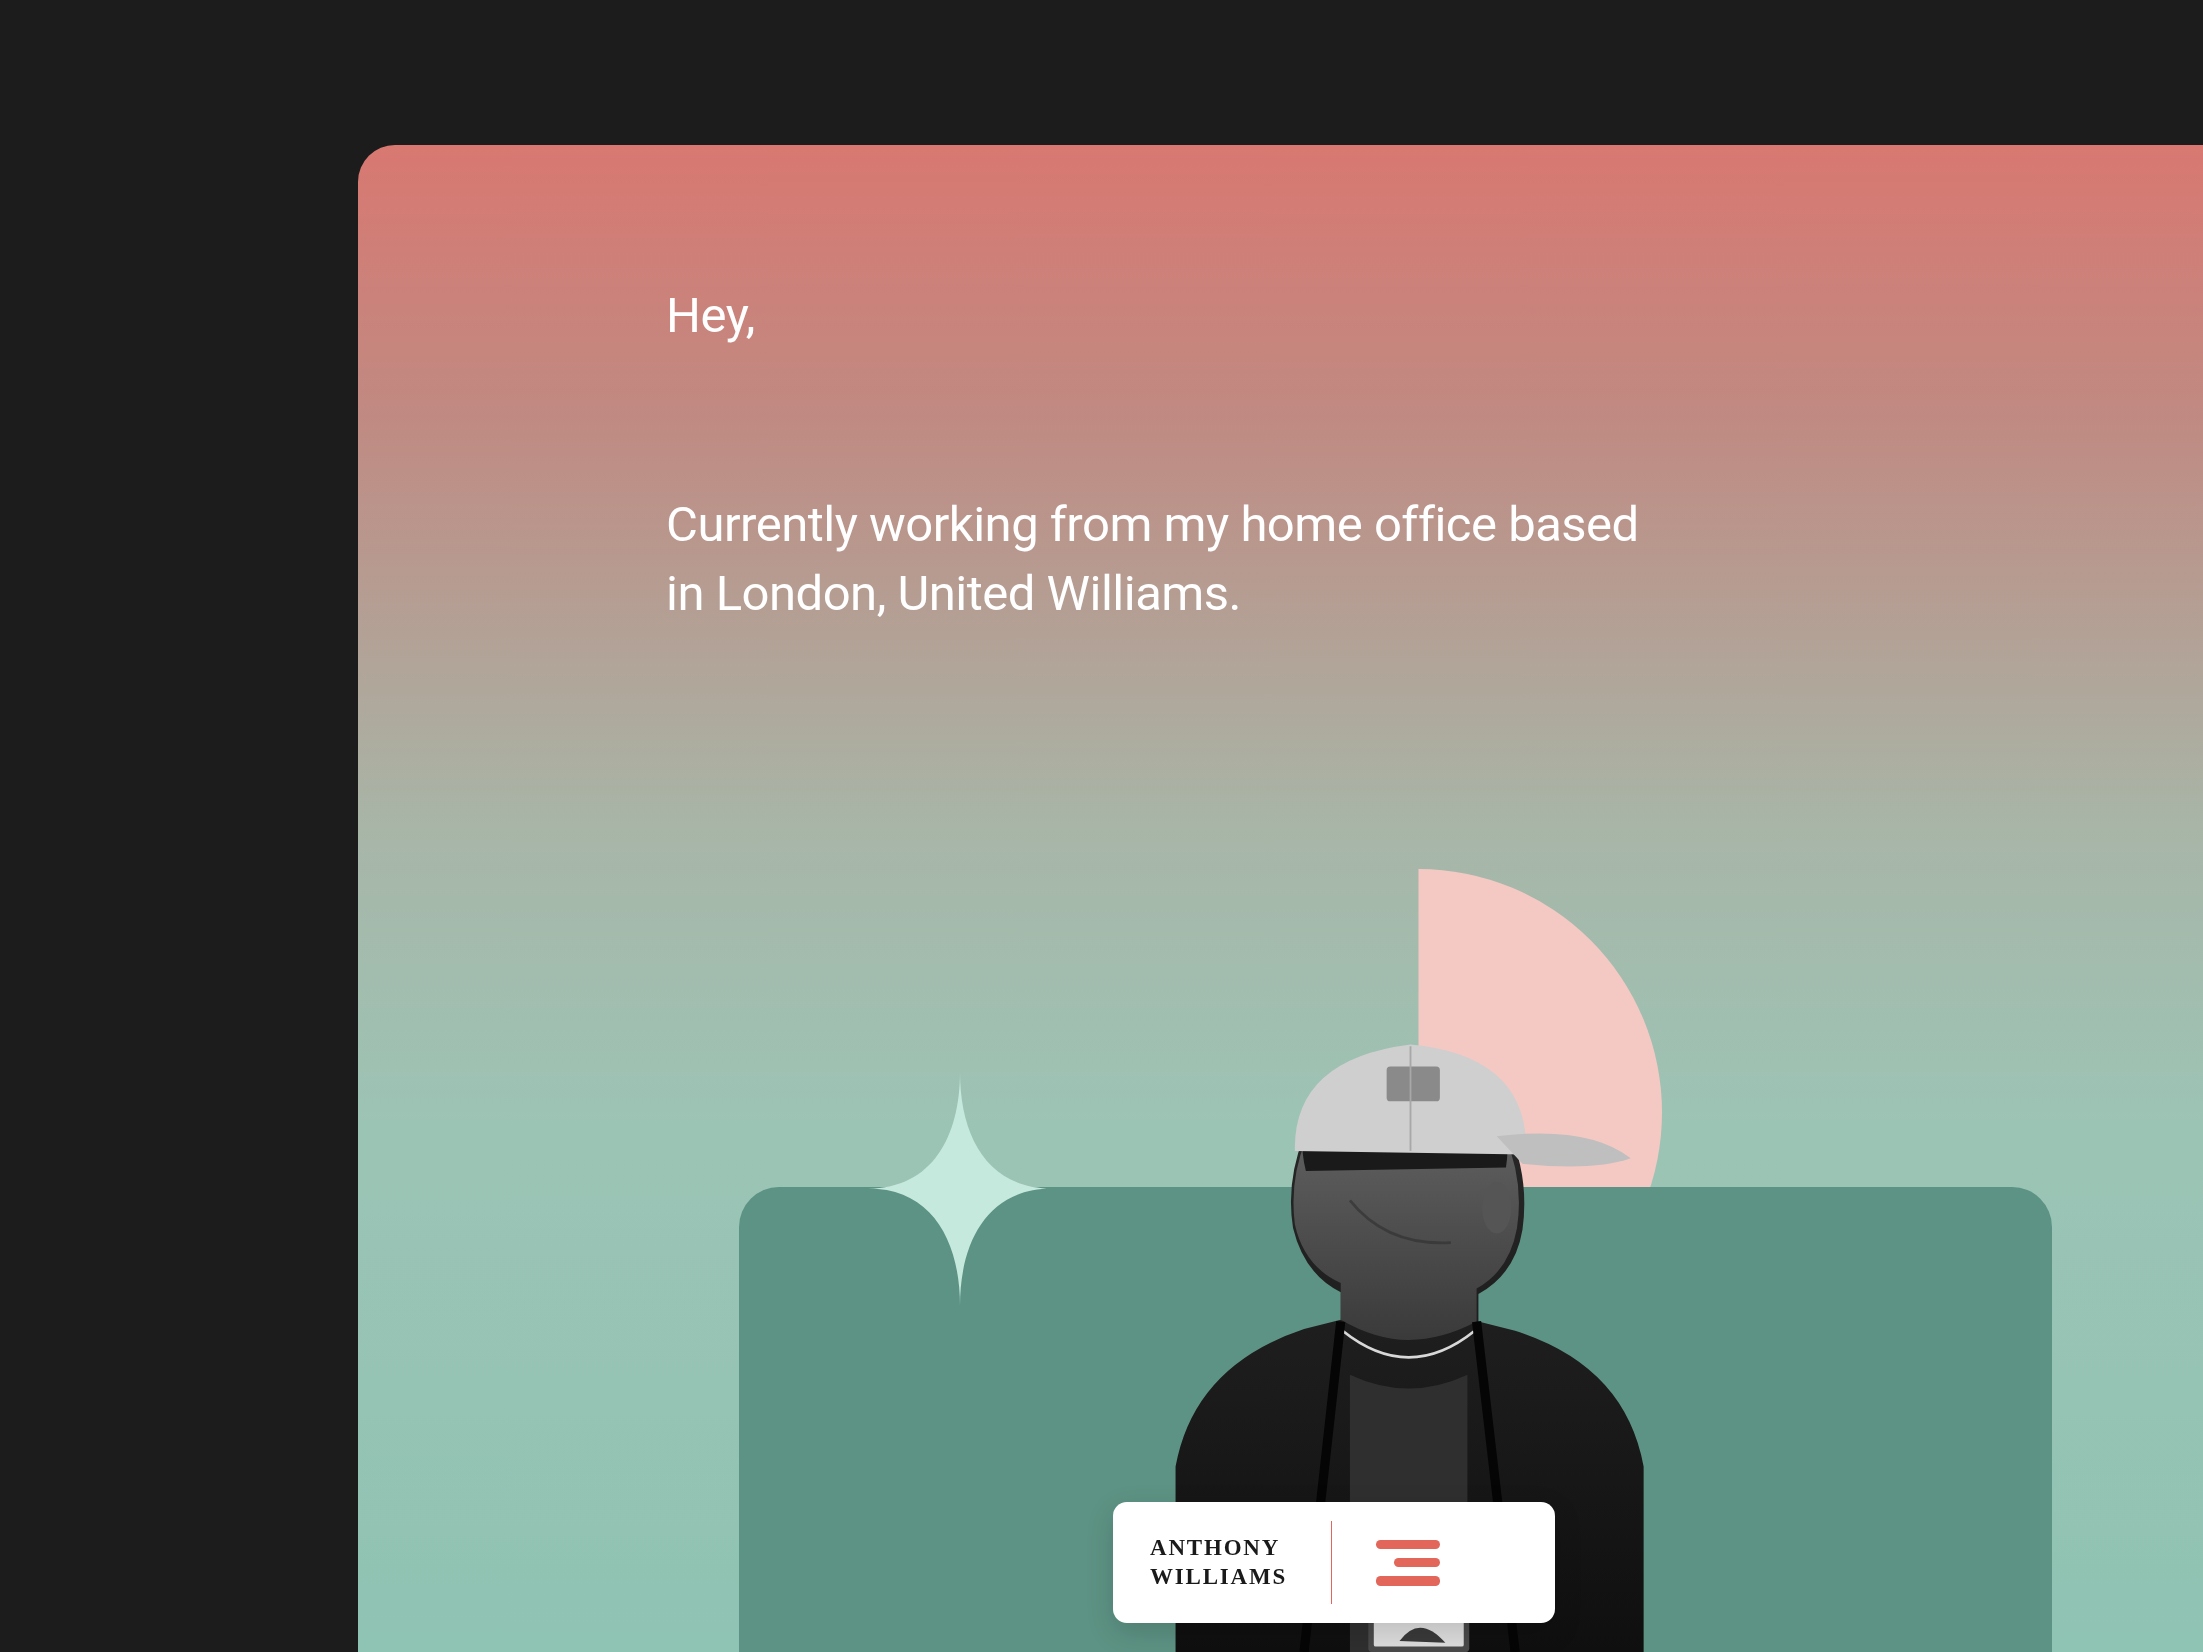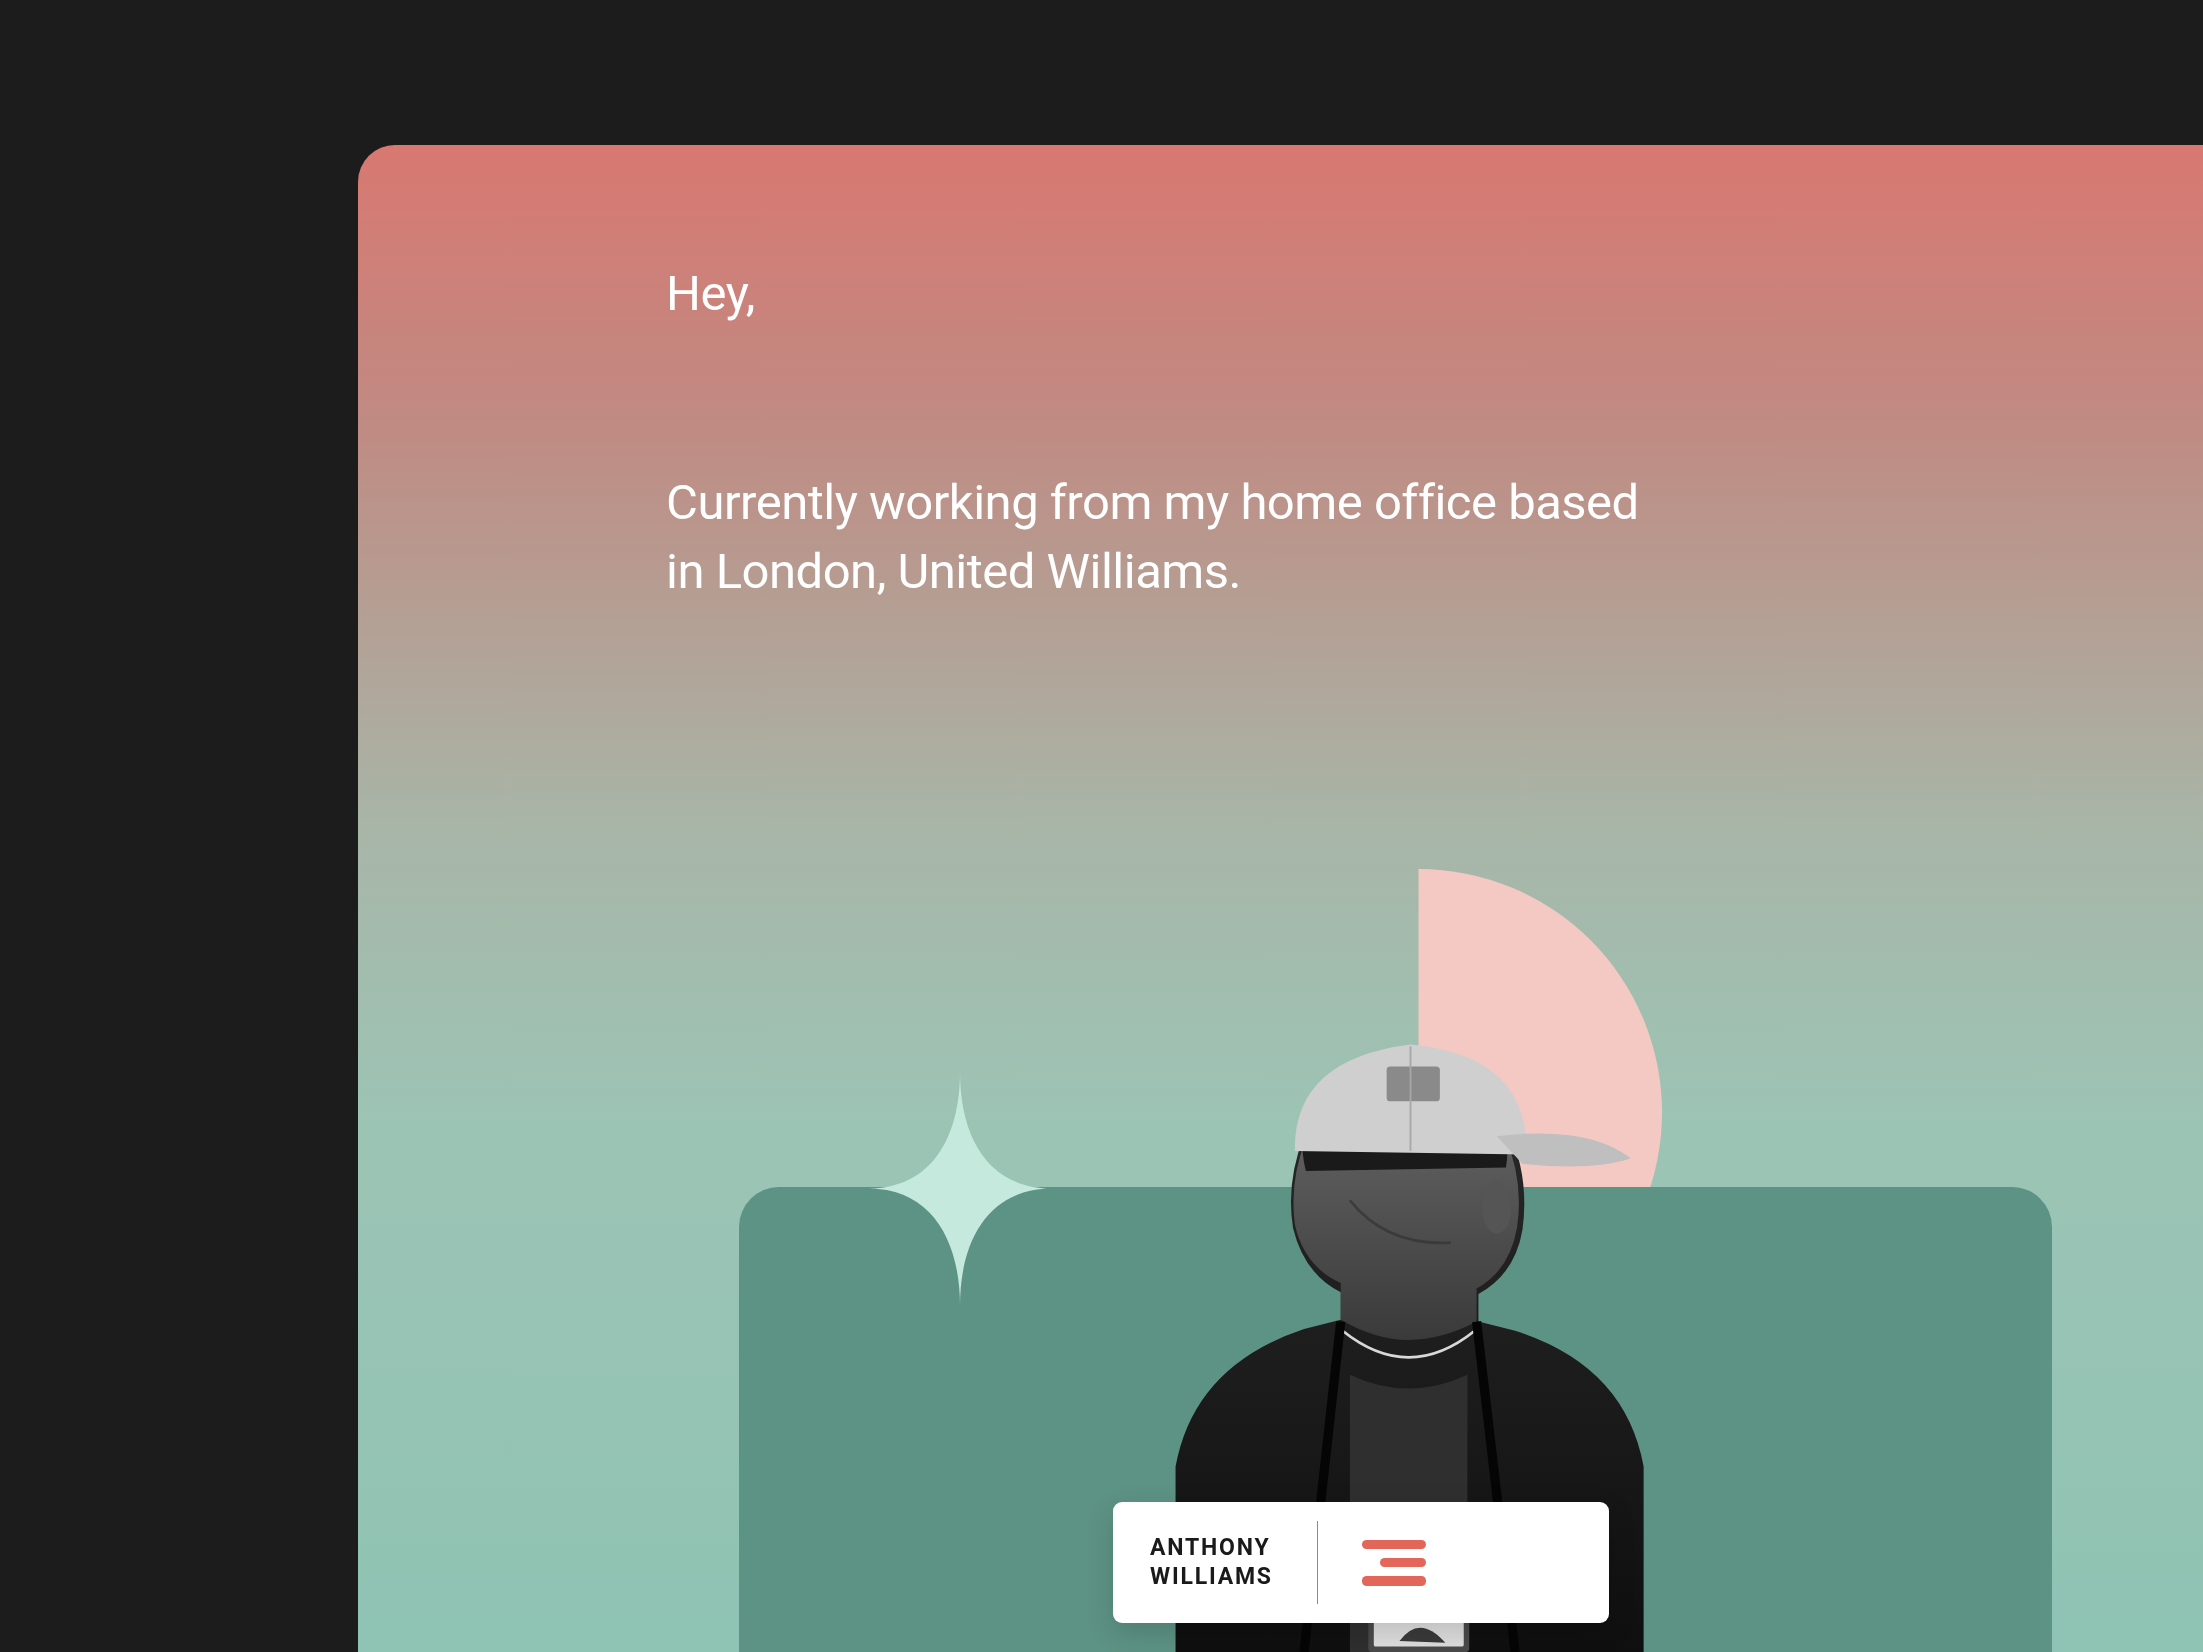--- a/index.html
+++ b/index.html
@@ -24,21 +24,21 @@
       width: 1846px;
       height: 1508px;
       border-radius: 37px 0 0 0;
       background: linear-gradient(180deg, #d87871 0%, #c08a82 18%, #a8b5a7 45%, #9cc4b5 65%, #8fc3b3 100%);
       overflow: hidden;
     }
 
     .intro-text {
       position: absolute;
       left: 308px;
-      top: 114px;
+      top: 136px;
       width: 1194px;
       color: #ffffff;
       font-size: 49px;
       line-height: 1.42;
       font-weight: 400;
       letter-spacing: -0.5px;
     }
 
     .intro-text .greeting {
       display: block;
@@ -75,28 +75,29 @@
       left: 707px;
       top: 826px;
       width: 680px;
       height: 681px;
     }
 
     .name-card {
       position: absolute;
       left: 755px;
       top: 1357px;
-      width: 496px;
+      width: 442px;
       height: 121px;
       background: #ffffff;
-      border-radius: 9px;
+      border-radius: 14px;
       display: flex;
       align-items: center;
       padding: 0 37px;
       box-shadow: 0 9.2px 27.5px rgba(0,0,0,0.15);
+      font-family: Liberation Serif, serif;
     }
 
     .name-text {
       font-size: 23px;
       font-weight: 700;
       letter-spacing: 1.8px;
       color: #1a1a1a;
       line-height: 1.25;
       text-align: left;
     }

